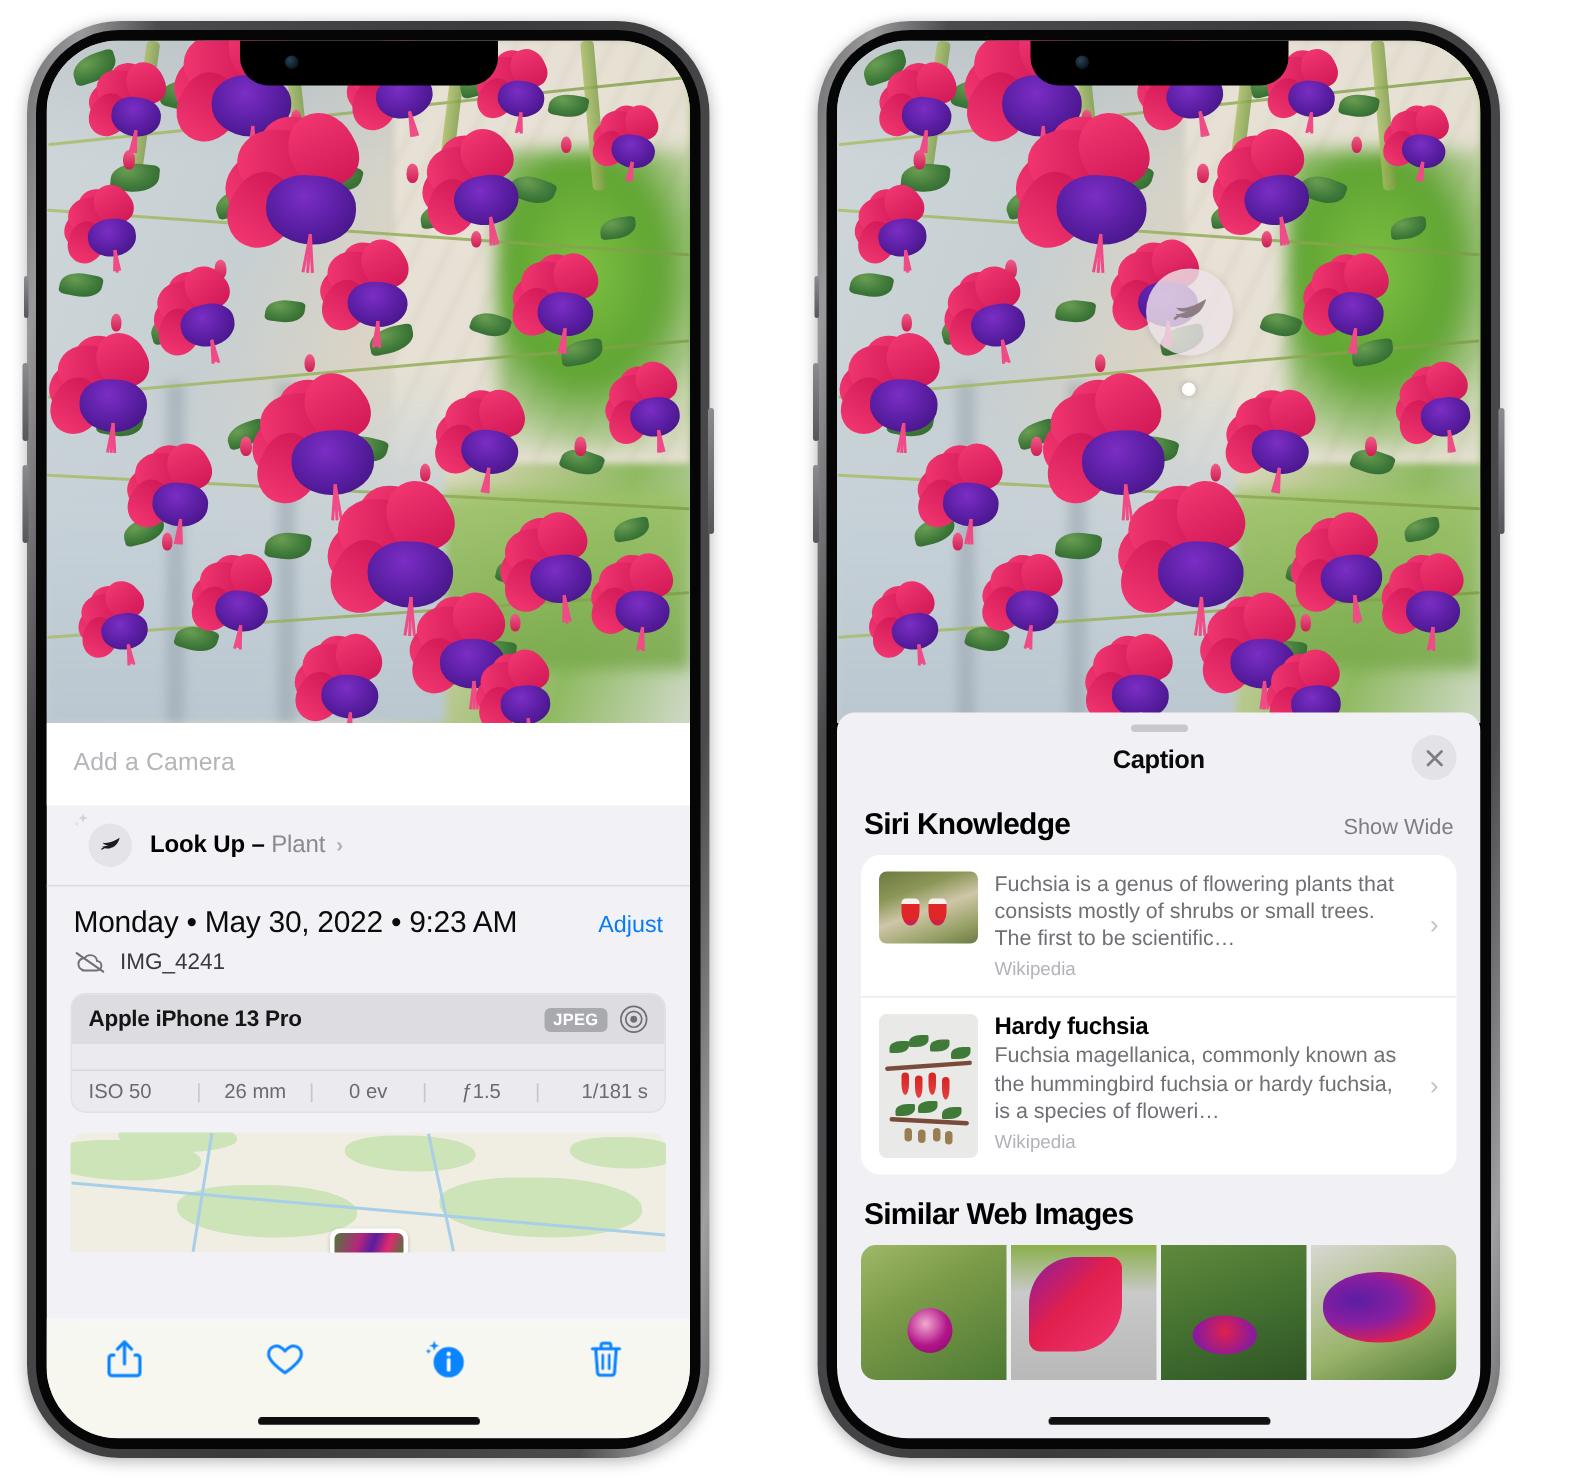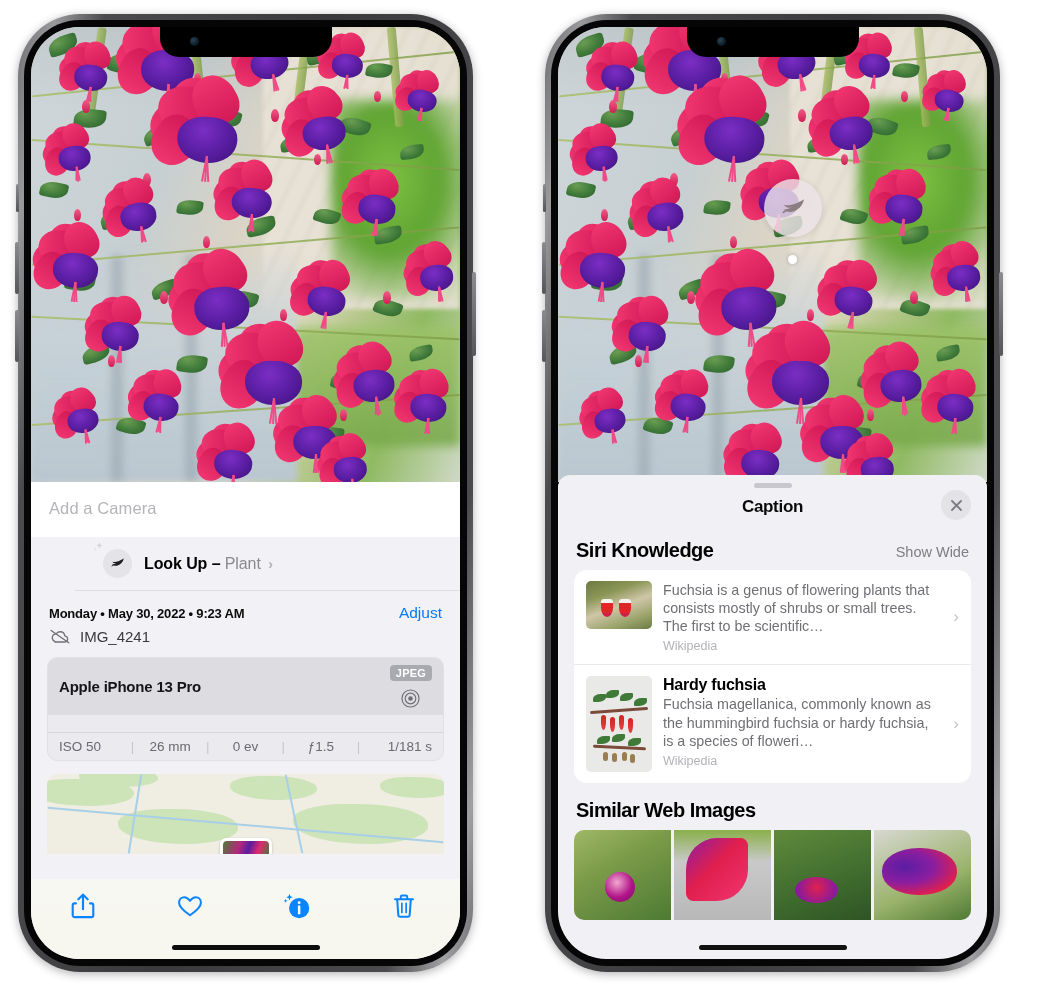--- a/index.html
+++ b/index.html
@@ -151,57 +151,56 @@
   .caption-row {
     background: #ffffff;
     padding: 17px 18px 19px 18px;
     font-size: 16.5px; color: #b4b4b9;
     letter-spacing: .1px;
   }
   .lookup-row {
     display: flex; align-items: center; gap: 12px;
     padding: 12px 18px 12px 28px;
     border-bottom: .5px solid #dcdce1;
-    margin-left: 44px;
   }
   .lookup-badge {
     position: relative; width: 29px; height: 29px; border-radius: 50%;
     background: #e3e3e8; display: flex; align-items: center; justify-content: center;
     flex: 0 0 auto;
   }
   .sparkle {
     position: absolute; left: -10px; top: -8px;
     width: 16px; height: 16px;
   }
   .lookup-text { font-size: 16px; color: #000; font-weight: 700; letter-spacing: -.1px; }
   .lookup-text .sub { font-weight: 400; color: #8a8a8f; }
   .chev { color: #b0b0b6; font-size: 14px; margin-left: 3px; }
 
   .date-row {
     padding: 13px 18px 4px 18px;
     display: flex; justify-content: space-between; align-items: baseline;
   }
-  .date-text { font-size: 13px; font-weight: 700; color: #0b0b0b; letter-spacing: -.2px; }
+  .date-text { font-size: 20px; font-weight: 400; color: #0b0b0b; letter-spacing: -.2px; }
   .adjust { font-size: 15.5px; color: #067bf7; }
   .file-row {
     padding: 2px 18px 12px 18px;
     display: flex; align-items: center; gap: 9px;
     font-size: 15px; color: #3a3a3d;
   }
 
   .exif-card {
     margin: 0 16px; border-radius: 10px; overflow: hidden;
     background: #eaeaef; border: .5px solid #e0e0e6;
   }
   .exif-head {
     background: #dcdce1; padding: 7px 11px;
     display: flex; align-items: center; justify-content: space-between;
   }
   .exif-head .dev { font-size: 15px; font-weight: 700; color: #151517; letter-spacing: -.2px; }
-  .exif-head .right { display: flex; align-items: center; gap: 8px; flex-direction: column; }
+  .exif-head .right { display: flex; align-items: center; gap: 8px; }
   .tag-jpeg {
     background: #a9a9b0; color: #fff; font-size: 11px; font-weight: 700;
     border-radius: 4px; padding: 2px 6px; letter-spacing: .2px;
   }
   .lens-ic { width: 19px; height: 19px; }
   .exif-body { padding: 8px 11px 9px 11px; }
   .exif-l1 { font-size: 14.5px; color: #4a4a4e; margin-bottom: 3px; }
   .exif-l2row { display: flex; justify-content: space-between; align-items: center; }
   .exif-l2 { font-size: 14.5px; color: #4a4a4e; }
   .tag-vibrant {

